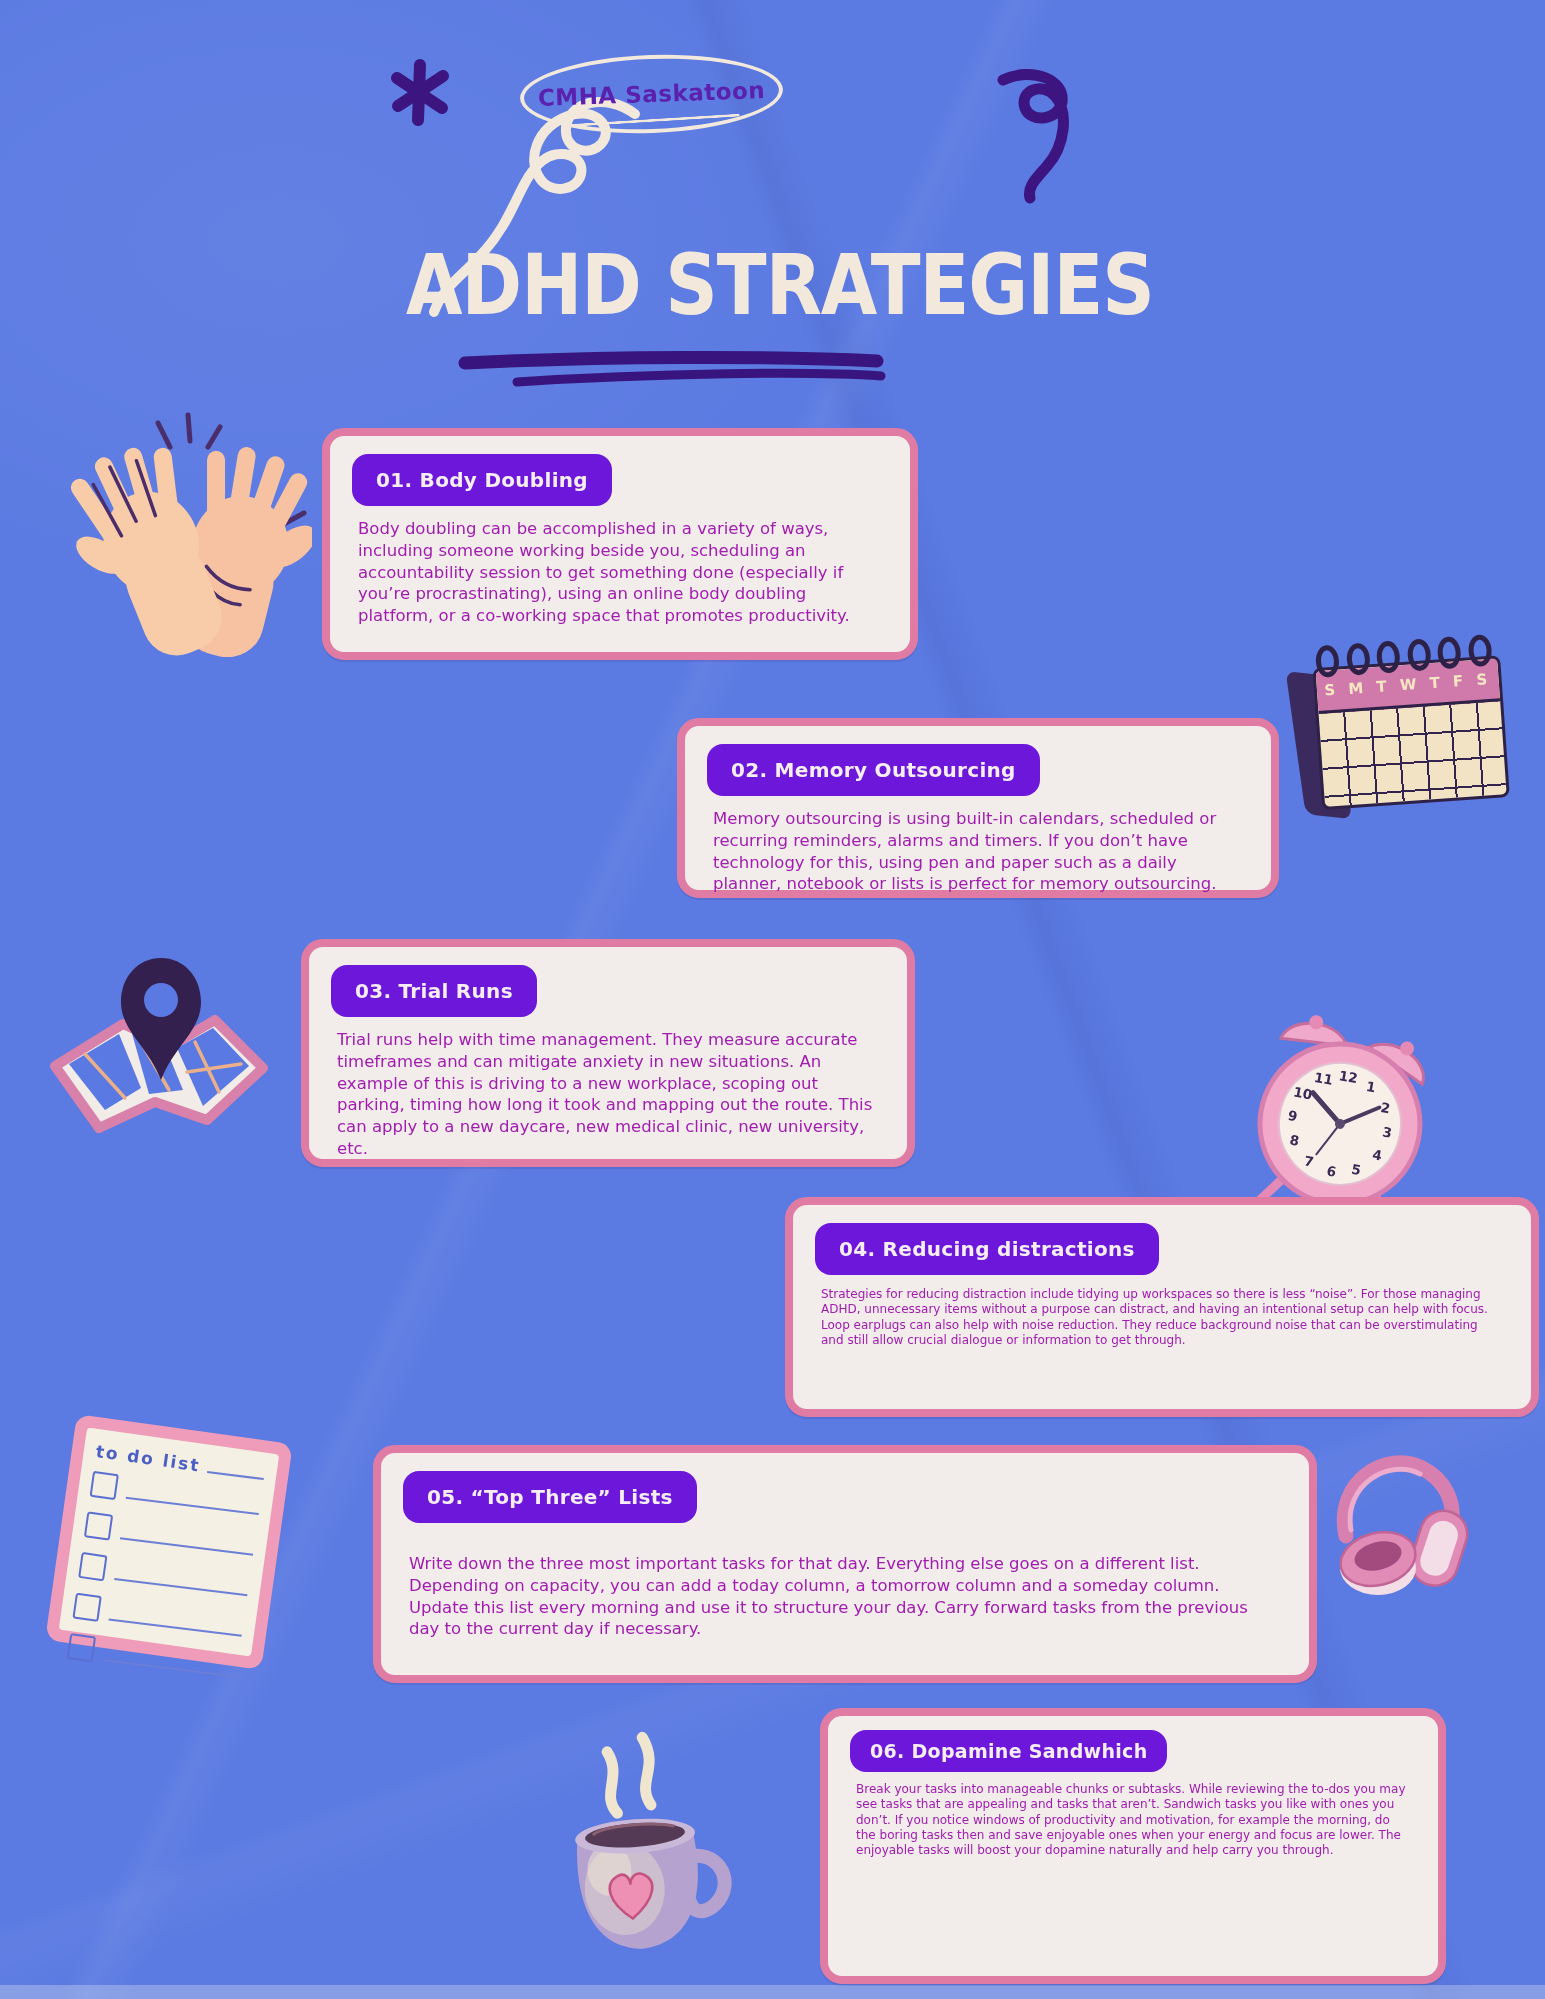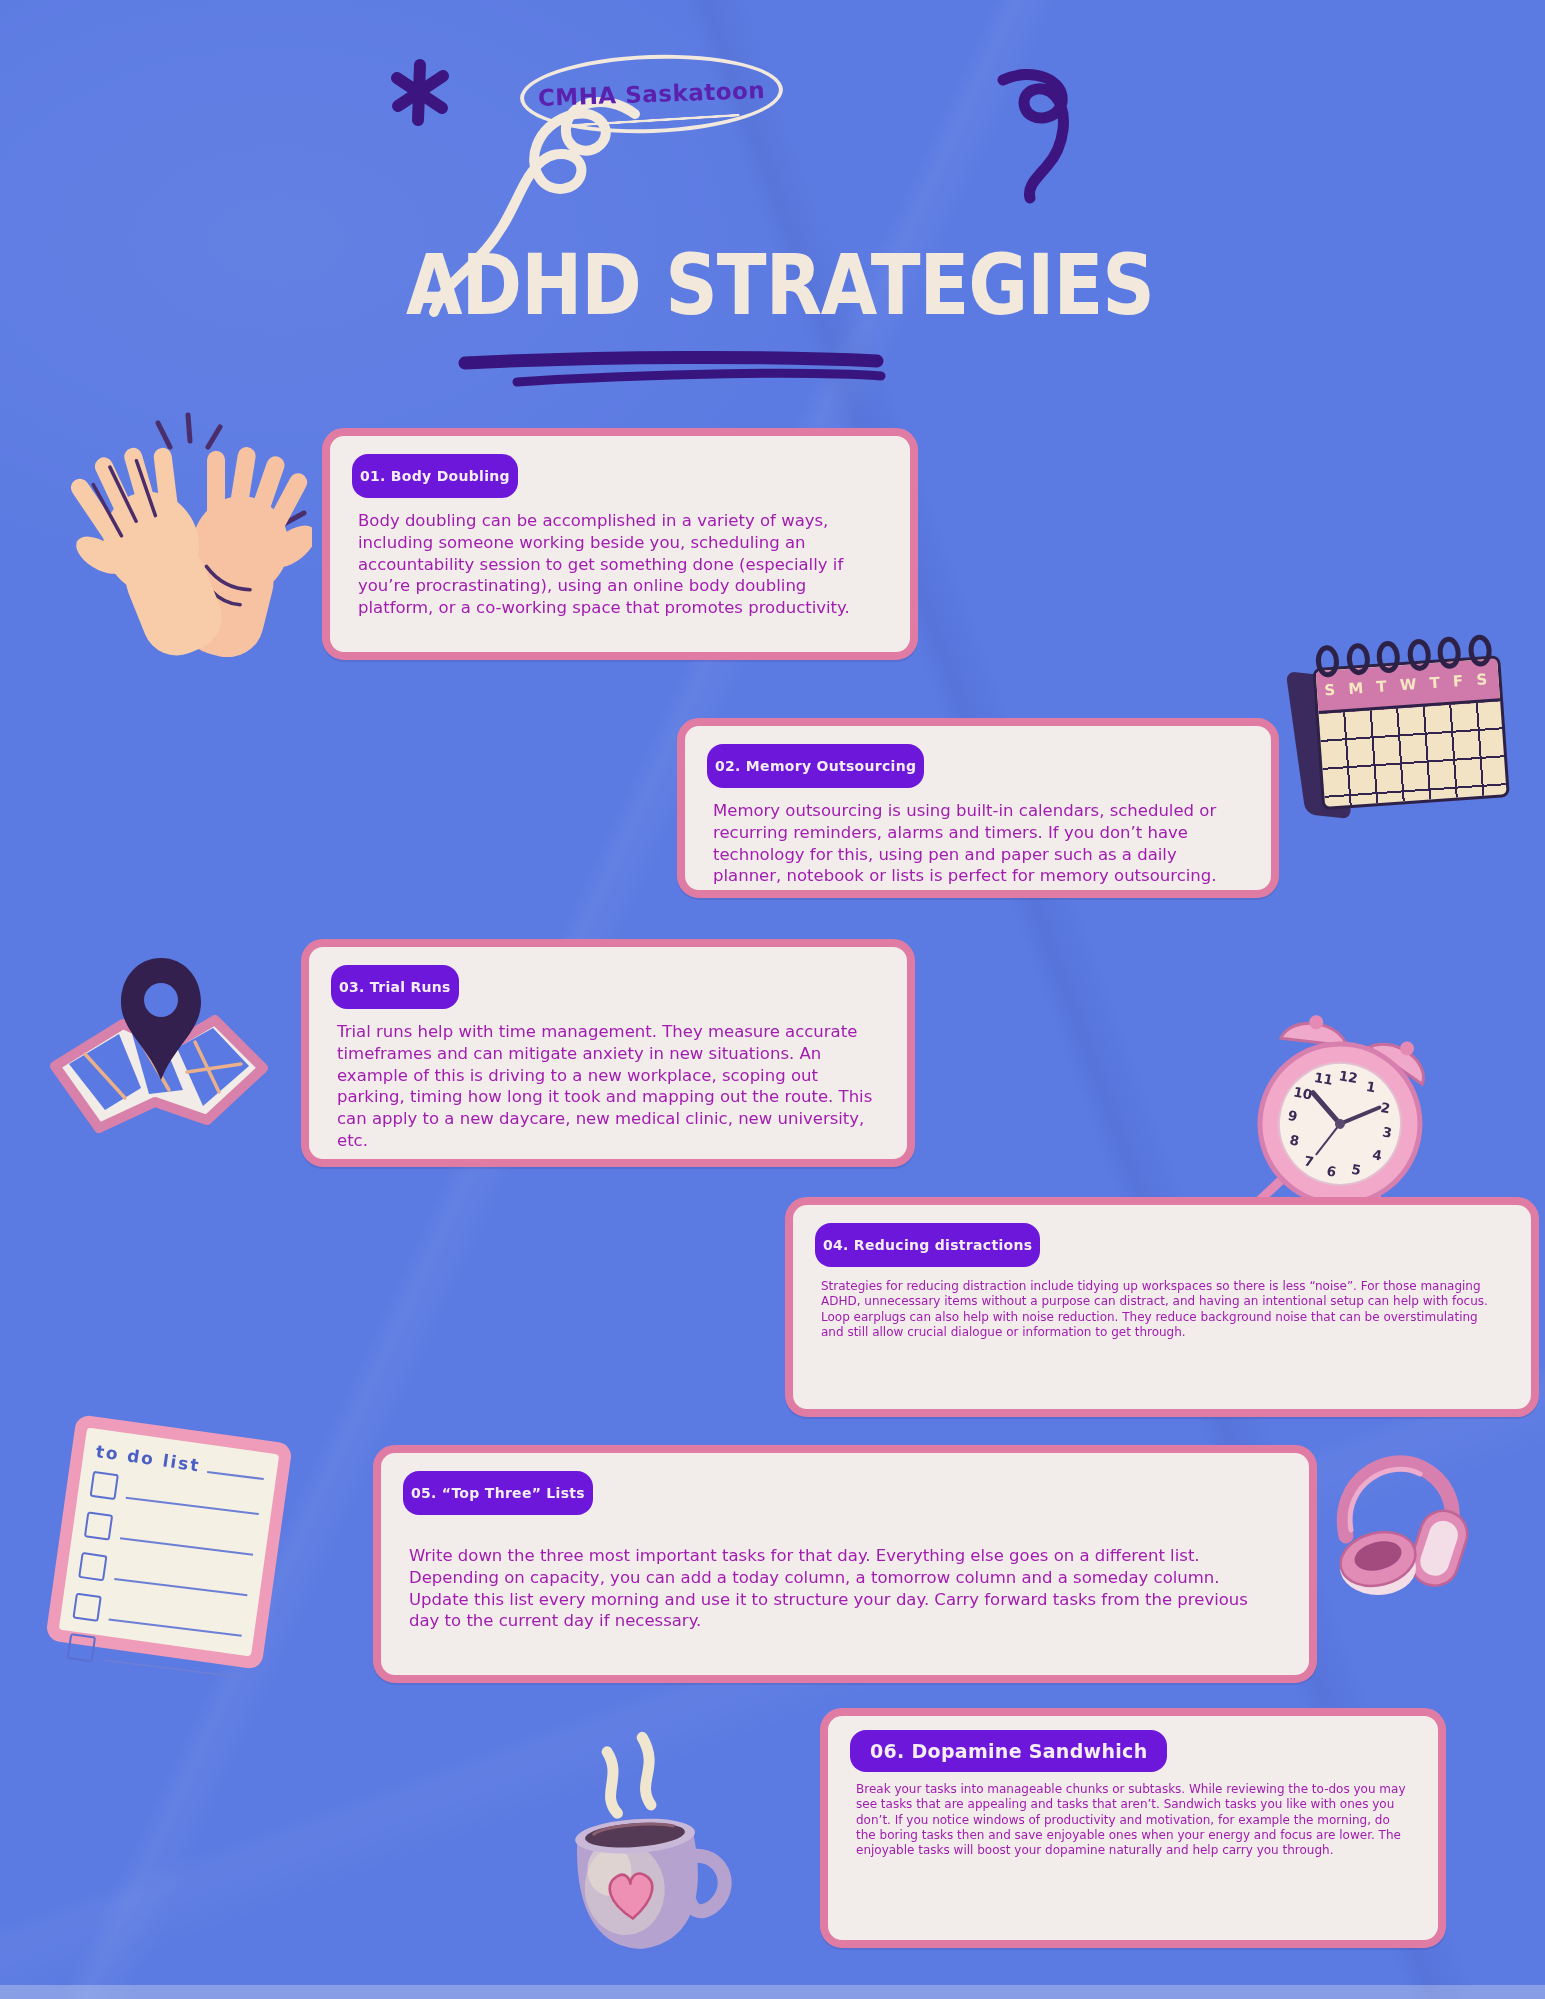--- a/index.html
+++ b/index.html
@@ -40,25 +40,25 @@
     position:absolute;z-index:2;box-sizing:border-box;
     background:#f2eceb;border:8px solid #e07ca4;border-radius:22px;
     padding:18px 26px 14px;
     box-shadow:0 2px 0 rgba(40,30,90,.12);
   }
   .card1{left:322px;top:428px;width:596px;height:232px;}
   .card2{left:677px;top:683px;width:602px;height:180px;margin-top:35px;}
   .card3{left:301px;top:939px;width:614px;height:228px;}
   .card4{left:785px;top:1197px;width:754px;height:220px;}
   .card5{left:373px;top:1445px;width:944px;height:238px;}
-  .card6{left:820px;top:1708px;width:626px;height:240px;padding-top:14px;}
+  .card6{left:820px;top:1708px;width:626px;height:276px;padding-top:14px;}
   .pill{
     display:inline-block;background:#6d17da;color:#f6eef4;
-    font-weight:bold;font-size:14px;letter-spacing:.3px;
-    padding:14px 8px;border-radius:16px;margin:0 0 8px -4px;
+    font-weight:bold;font-size:20px;letter-spacing:.3px;
+    padding:14px 24px;border-radius:16px;margin:0 0 8px -4px;
   }
   .card6 .pill{font-size:19px;padding:10px 20px;margin-bottom:6px;}
   .body{
     margin:4px 2px 0;color:#a21caf;font-size:16.5px;line-height:1.32;
   }
   .card3 .body{margin-top:4px;}
   .card4 .body,.card6 .body{font-size:12px;line-height:1.28;}
   .card5 .body{margin-top:22px;}
 
   

